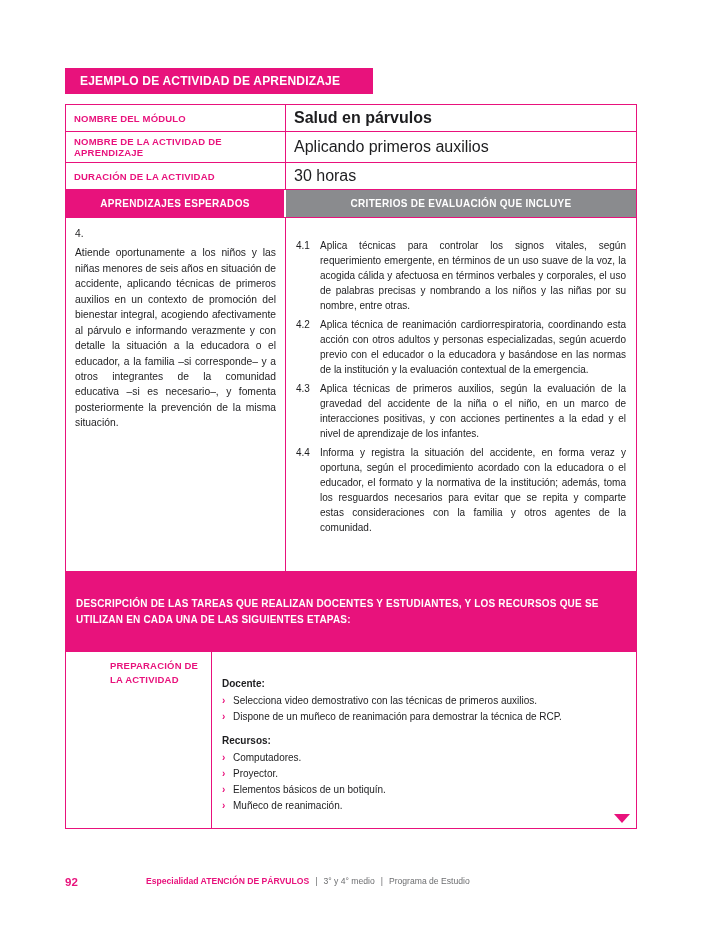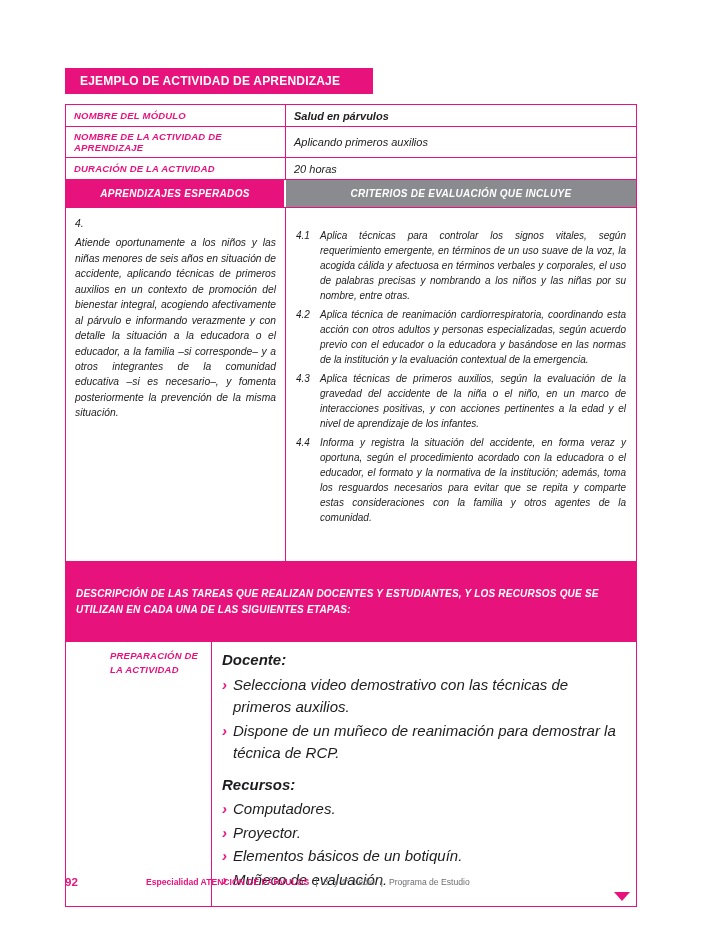--- a/index.html
+++ b/index.html
@@ -14,31 +14,31 @@
     font-family:"Liberation Sans", sans-serif;color:var(--ink);
     -webkit-font-smoothing:antialiased;
   }
   .title-banner{
     position:absolute;left:65px;top:68px;width:308px;height:26px;
     background:var(--pink);color:#fff;display:flex;align-items:center;
     padding-left:15px;font-weight:bold;font-size:12px;letter-spacing:.2px;
   }
   .doc-table{
     position:absolute;left:65px;top:104px;width:572px;
-    border:1px solid var(--pink);background:#fff;font-style:italic;
+    border:1px solid var(--pink);background:#fff;
   }
   .row{display:flex;border-bottom:1px solid var(--pink);}
   .row:last-child{border-bottom:none;}
   .cell{padding:4px 8px;}
   .lbl{
     width:220px;flex:0 0 220px;border-right:1px solid var(--pink);
     color:var(--pink);font-weight:bold;font-size:9.5px;letter-spacing:.2px;
     display:flex;align-items:center;min-height:21px;
   }
-  .val{flex:1;font-size:11px;display:flex;align-items:center;}
+  .val{flex:1;font-size:16px;display:flex;align-items:center;}
   .bold{font-weight:bold;}
   .header-row{min-height:28px;}
   .hdr{
     color:#fff;font-weight:bold;font-size:10px;letter-spacing:.3px;
     display:flex;align-items:center;justify-content:center;text-align:right;
   }
   .hdr-left{width:220px;flex:0 0 220px;background:var(--pink);border-right:2px solid #fff;}
   .hdr-right{flex:1;background:var(--gray);}
   .content-row{align-items:stretch;}
   .content-left{
@@ -55,32 +55,32 @@
   .desc-banner{
     background:var(--pink);color:#fff;font-weight:bold;font-size:10px;
     letter-spacing:.2px;padding:24px 10px;line-height:1.55;
   }
   .prep-row{position:relative;align-items:stretch;min-height:148px;}
   .prep-lbl{
     width:110px;flex:0 0 110px;border-right:1px solid var(--pink);
     color:var(--pink);font-weight:bold;font-size:9.5px;line-height:1.45;
     padding:7px 8px;letter-spacing:.2px;margin-left:36px;
   }
-  .prep-content{flex:1;padding:7px 10px 14px 10px;font-size:15px;line-height:1.5;}
+  .prep-content{flex:1;padding:24px 10px 14px 10px;font-size:10px;line-height:1.5;}
   .group-heading{font-weight:bold;margin-bottom:2px;}
   .group-heading.second{margin-top:9px;}
   .bullet-item{display:flex;margin-bottom:1px;}
   .bullet{color:var(--pink);font-weight:bold;flex:0 0 11px;}
   .tri{
     position:absolute;right:6px;bottom:5px;width:0;height:0;
     border-left:8px solid transparent;border-right:8px solid transparent;
     border-top:9px solid var(--pink);
   }
   .footer{
-    position:absolute;left:65px;top:876px;display:flex;align-items:center;
+    position:absolute;left:65px;top:876px;display:flex;align-items:flex-start;
   }
   .page-num{color:var(--pink);font-weight:bold;font-size:11.5px;width:53px;}
   .foot-seg{font-size:8.6px;}
   .foot-pink{color:var(--pink);font-weight:bold;padding-left:28px;}
   .foot-gray{color:#6d6e70;margin-left:6px;}
   .foot-sep{color:#6d6e70;margin-left:6px;}
 </style>
 </head>
 <body>
 
@@ -95,21 +95,21 @@
     <div class="cell val bold">Salud en párvulos</div>
   </div>
 
   <div class="row">
     <div class="cell lbl">NOMBRE DE LA ACTIVIDAD DE APRENDIZAJE</div>
     <div class="cell val">Aplicando primeros auxilios</div>
   </div>
 
   <div class="row">
     <div class="cell lbl">DURACIÓN DE LA ACTIVIDAD</div>
-    <div class="cell val">20 horas</div>
+    <div class="cell val">30 horas</div>
   </div>
 
   <div class="row header-row">
     <div class="hdr hdr-left">APRENDIZAJES ESPERADOS</div>
     <div class="hdr hdr-right">CRITERIOS DE EVALUACIÓN QUE INCLUYE</div>
   </div>
 
   <div class="row content-row">
     <div class="content-left">
       <div class="oa-number">4.</div>
@@ -160,21 +160,21 @@
       <div class="bullet-item">
         <span class="bullet">›</span>
         <span class="bullet-text">Proyector.</span>
       </div>
       <div class="bullet-item">
         <span class="bullet">›</span>
         <span class="bullet-text">Elementos básicos de un botiquín.</span>
       </div>
       <div class="bullet-item">
         <span class="bullet">›</span>
-        <span class="bullet-text">Muñeco de evaluación.</span>
+        <span class="bullet-text">Muñeco de reanimación.</span>
       </div>
     </div>
     <div class="tri"></div>
   </div>
 
 </div>
 
 <div class="footer">
   <span class="page-num">92</span>
   <span class="foot-seg foot-pink">Especialidad ATENCIÓN DE PÁRVULOS</span>

